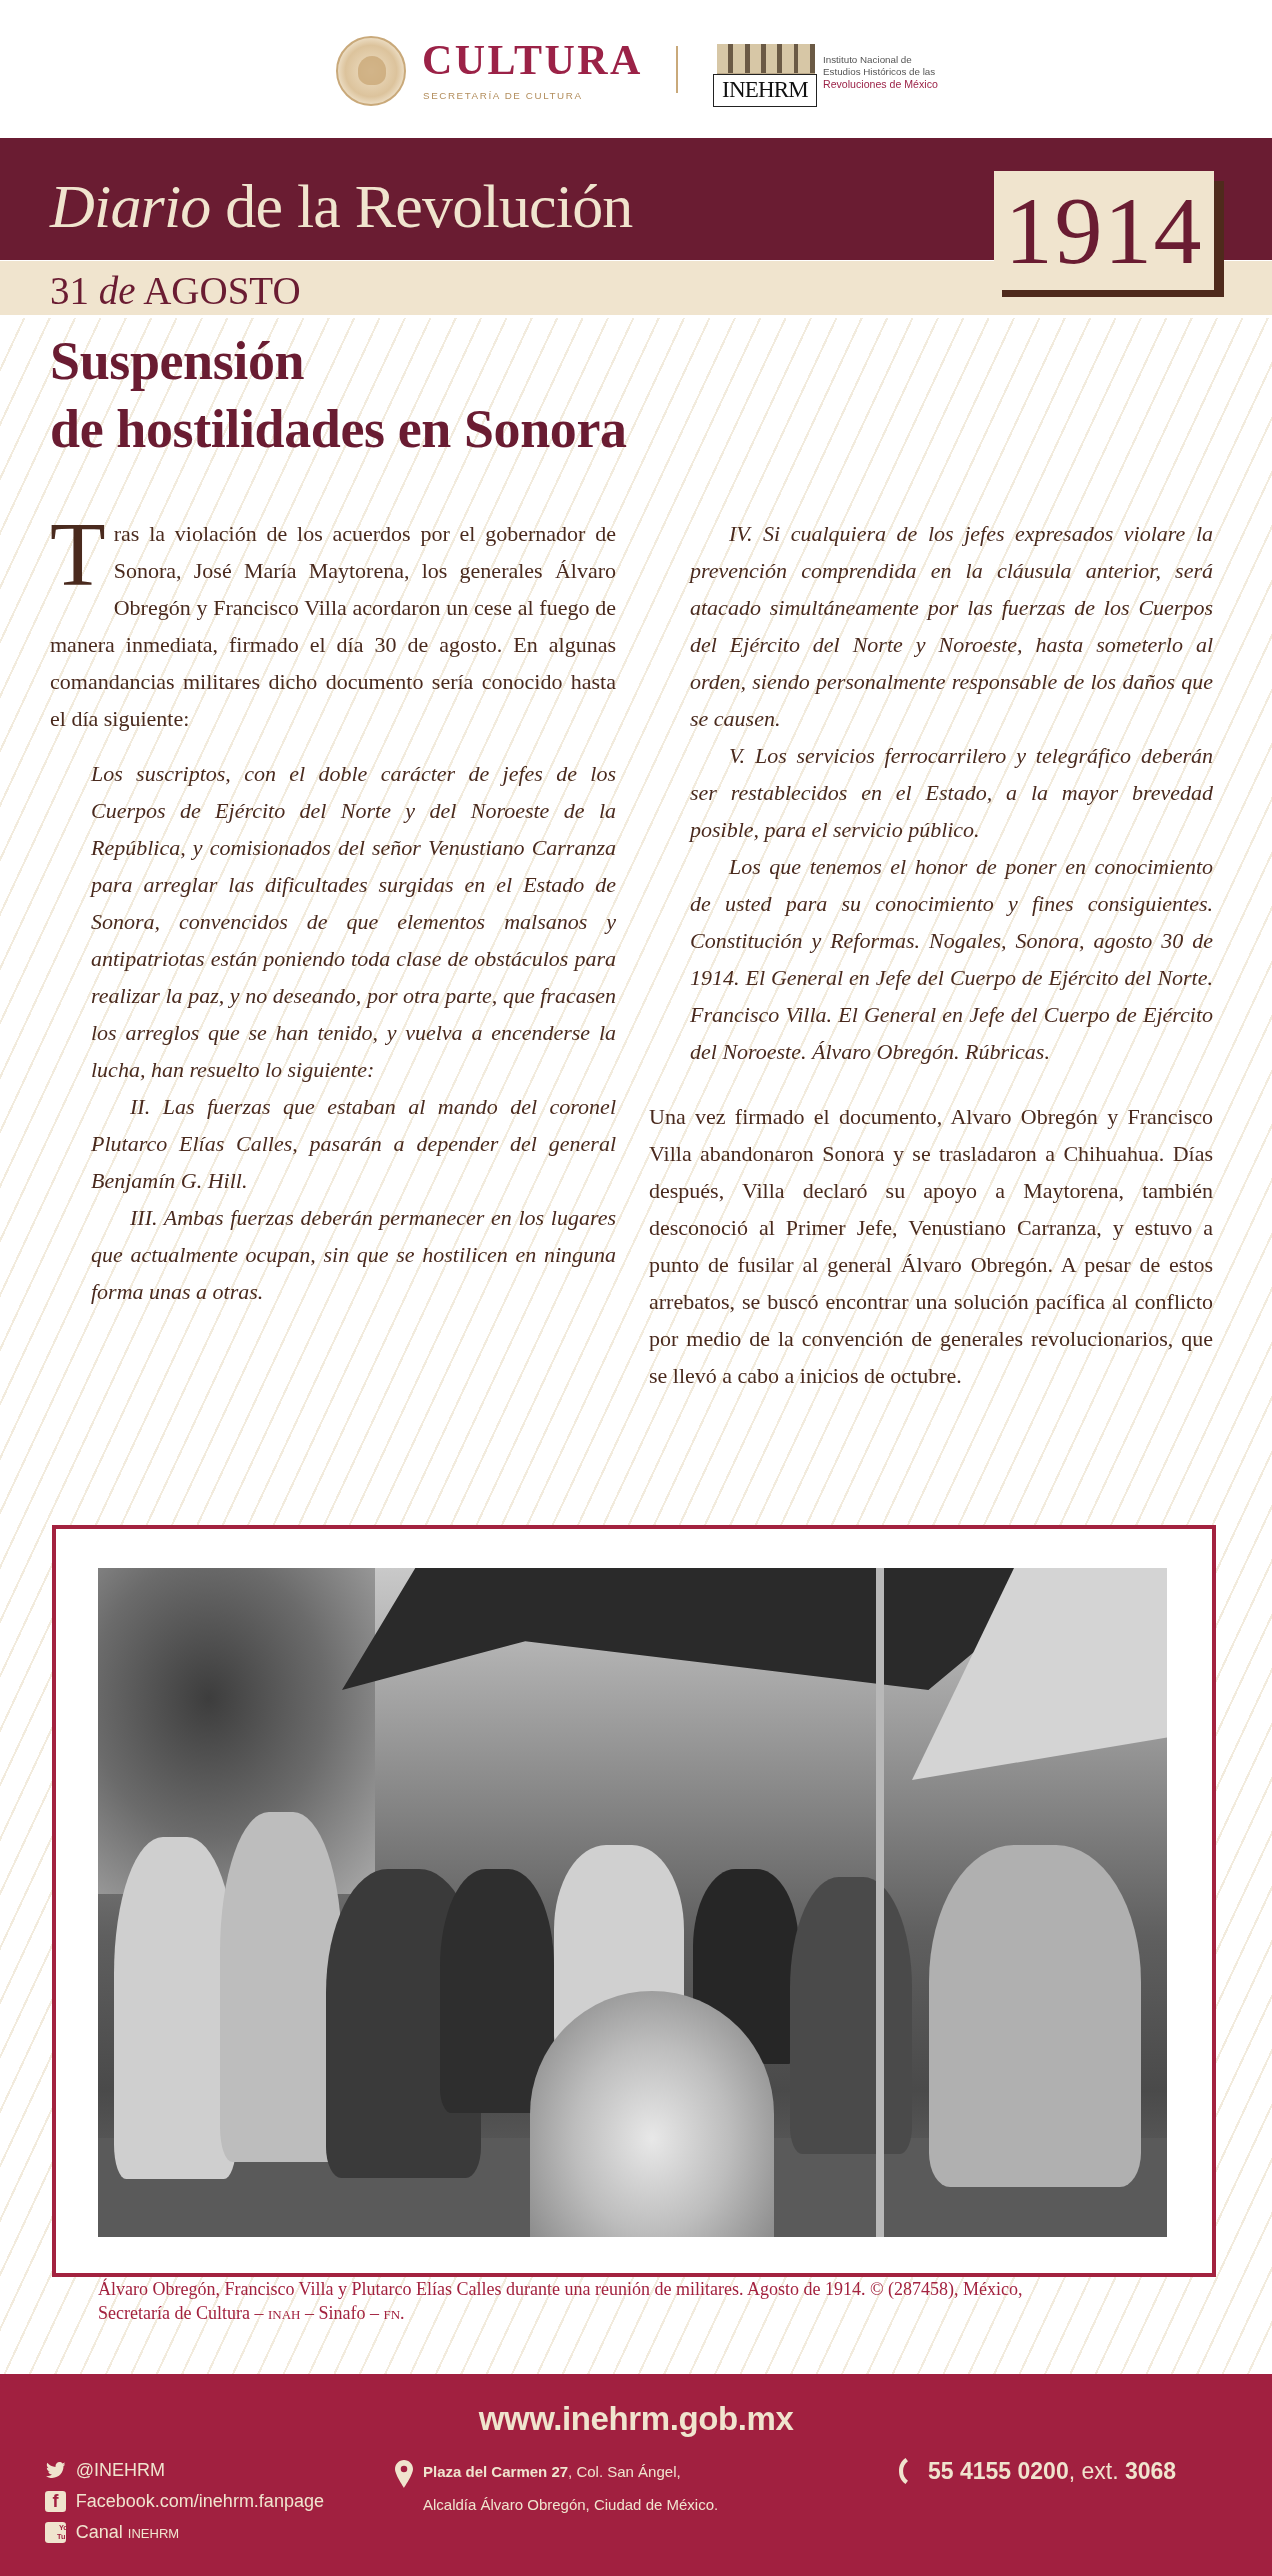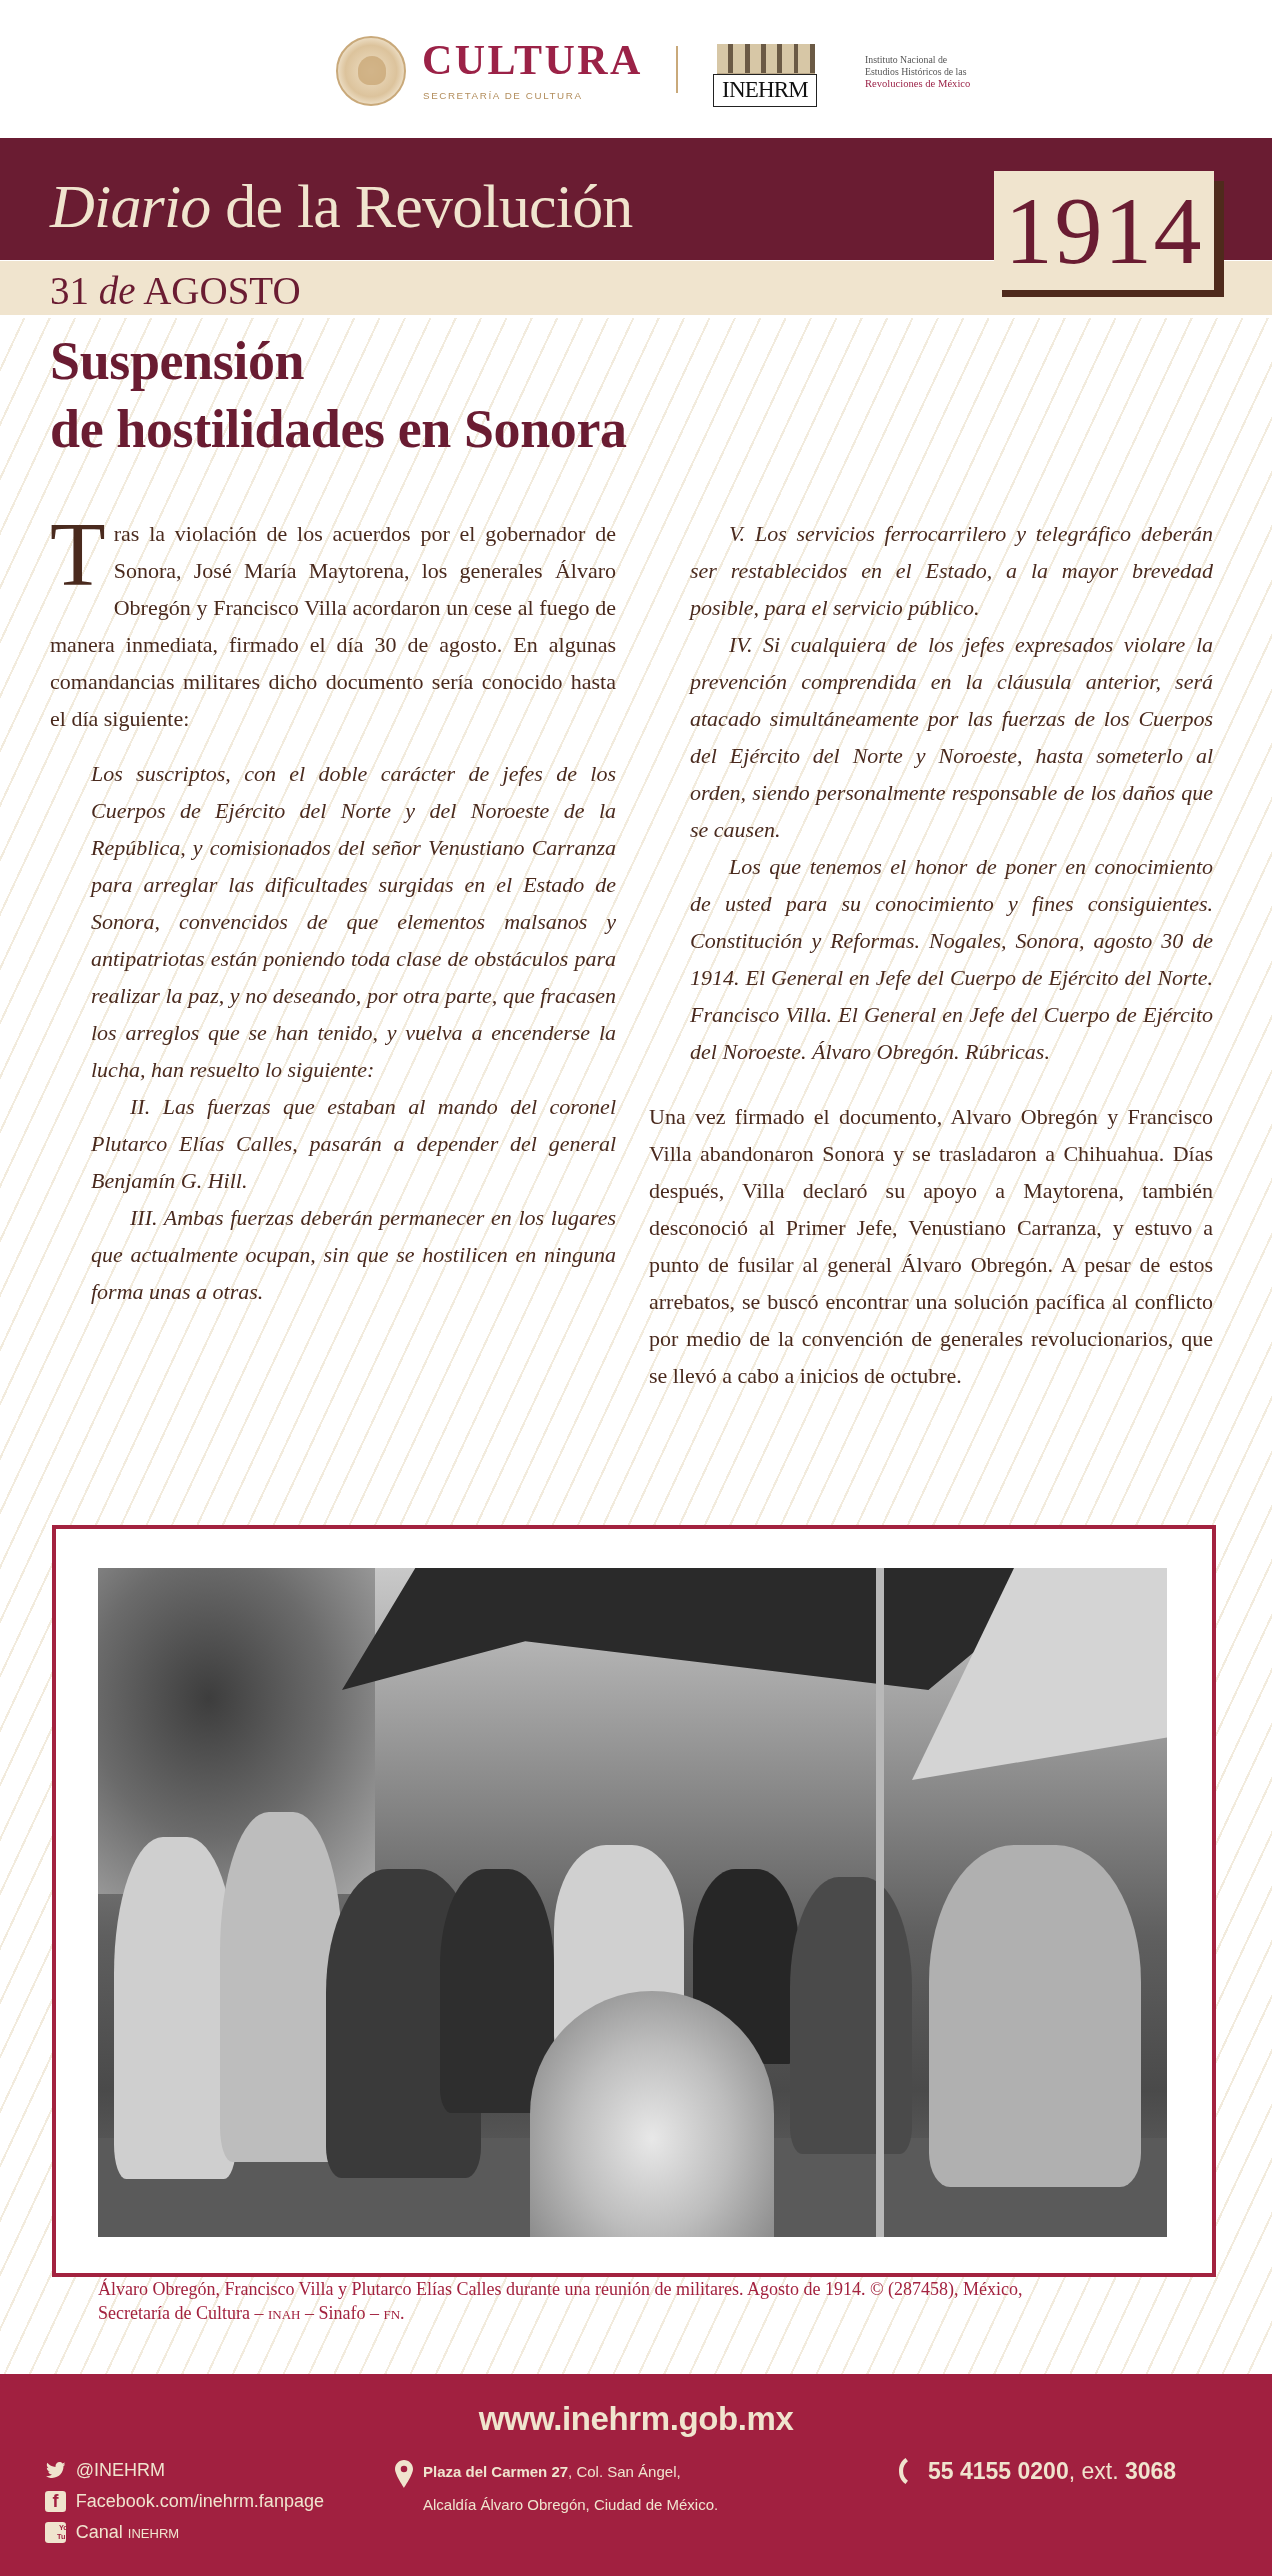--- a/index.html
+++ b/index.html
@@ -38,21 +38,21 @@
   .logo-divider { position: absolute; left: 676px; top: 13px; width: 2.4px; height: 47px; background: #c9a97a; }
   .inehrm-building {
     position: absolute; left: 717px; top: 11.4px; width: 98px; height: 31px;
     background: repeating-linear-gradient(90deg, #d7c7a6 0 11.4px, #6b5a45 11.4px 16.3px);
     border-bottom: 2.4px solid #bca98a;
   }
   .inehrm-box {
     position: absolute; left: 713px; top: 41px; width: 104px; height: 33px; border: 1.6px solid #222; background: #fff;
     font-family: "Liberation Serif", serif; font-size: 23px; line-height: 29px; text-align: center; color: #111; letter-spacing: -0.8px;
   }
-  .inehrm-text { position: absolute; left: 823px; top: 21px; font-family: Liberation Serif, serif; font-size: 9.8px; line-height: 12.2px; color: #555; margin-left: 42px; }
+  .inehrm-text { position: absolute; left: 823px; top: 21px; font-family: Liberation Sans, sans-serif; font-size: 9.8px; line-height: 12.2px; color: #555; }
   .inehrm-text .l3 { color: #9b2247; font-size: 10.6px; }
   
   .banner { position: absolute; top: 138px; left: 0; width: 1272px; height: 122px; background: #6a1c32; z-index: 2; }
   .banner-title { position: absolute; left: 50px; top: 33px; font-size: 62px; color: #f0e4ce; font-family: "Liberation Serif", serif; letter-spacing: -0.8px; }
   .banner-title i { font-style: italic; }
   .date-band { position: absolute; top: 261px; left: 0; width: 1272px; height: 54px; background: #f0e4ce; z-index: 2; }
   .date-text { position: absolute; left: 50px; top: 6.5px; font-size: 39px; color: #6a1c32; font-family: "Liberation Serif", serif; }
   .date-text i { font-style: italic; }
   .year-shadow { position: absolute; left: 1002px; top: 181px; width: 222px; height: 116px; background: #4f2a1c; z-index: 3; }
   .year-box {
@@ -143,22 +143,22 @@
   <p><span class="dropcap">T</span><span>ras la violación de los acuerdos por el gobernador de Sonora, José María Maytorena, los generales Álvaro Obregón y Francisco Villa acordaron un cese al fuego de manera inmediata, firmado el día 30 de agosto. En algunas comandancias militares dicho documento sería conocido hasta el día siguiente:</span></p>
   <div class="quote">
     <p>Los suscriptos, con el doble carácter de jefes de los Cuerpos de Ejército del Norte y del Noroeste de la República, y comisionados del señor Venustiano Carranza para arreglar las dificultades surgidas en el Estado de Sonora, convencidos de que elementos malsanos y antipatriotas están poniendo toda clase de obstáculos para realizar la paz, y no deseando, por otra parte, que fracasen los arreglos que se han tenido, y vuelva a encenderse la lucha, han resuelto lo siguiente:</p>
     <p class="ind">II. Las fuerzas que estaban al mando del coronel Plutarco Elías Calles, pasarán a depender del general Benjamín G. Hill.</p>
     <p class="ind">III. Ambas fuerzas deberán permanecer en los lugares que actualmente ocupan, sin que se hostilicen en ninguna forma unas a otras.</p>
   </div>
 </div>
 
 <div class="col col-right">
   <div class="quote">
+    <p class="ind">IV. Si cualquiera de los jefes expresados violare la prevención comprendida en la cláusula anterior, será atacado simultáneamente por las fuerzas de los Cuerpos del Ejército del Norte y Noroeste, hasta someterlo al orden, siendo personalmente responsable de los daños que se causen.</p>
     <p class="ind">V. Los servicios ferrocarrilero y telegráfico deberán ser restablecidos en el Estado, a la mayor brevedad posible, para el servicio público.</p>
-    <p class="ind">IV. Si cualquiera de los jefes expresados violare la prevención comprendida en la cláusula anterior, será atacado simultáneamente por las fuerzas de los Cuerpos del Ejército del Norte y Noroeste, hasta someterlo al orden, siendo personalmente responsable de los daños que se causen.</p>
     <p class="ind">Los que tenemos el honor de poner en conocimiento de usted para su conocimiento y fines consiguientes. Constitución y Reformas. Nogales, Sonora, agosto 30 de 1914. El General en Jefe del Cuerpo de Ejército del Norte. Francisco Villa. El General en Jefe del Cuerpo de Ejército del Noroeste. Álvaro Obregón. Rúbricas.</p>
   </div>
   <p class="closing">Una vez firmado el documento, Alvaro Obregón y Francisco Villa abandonaron Sonora y se trasladaron a Chihuahua. Días después, Villa declaró su apoyo a Maytorena, también desconoció al Primer Jefe, Venustiano Carranza, y estuvo a punto de fusilar al general Álvaro Obregón. A pesar de estos arrebatos, se buscó encontrar una solución pacífica al conflicto por medio de la convención de generales revolucionarios, que se llevó a cabo a inicios de octubre.</p>
 </div>
 
 <div class="photo-frame"></div>
 <div class="photo" title="Fotografía histórica en blanco y negro: reunión de militares bajo una lona">
   <div class="tree"></div>
   <div class="canopy"></div>
   <div class="canopy-light"></div>

